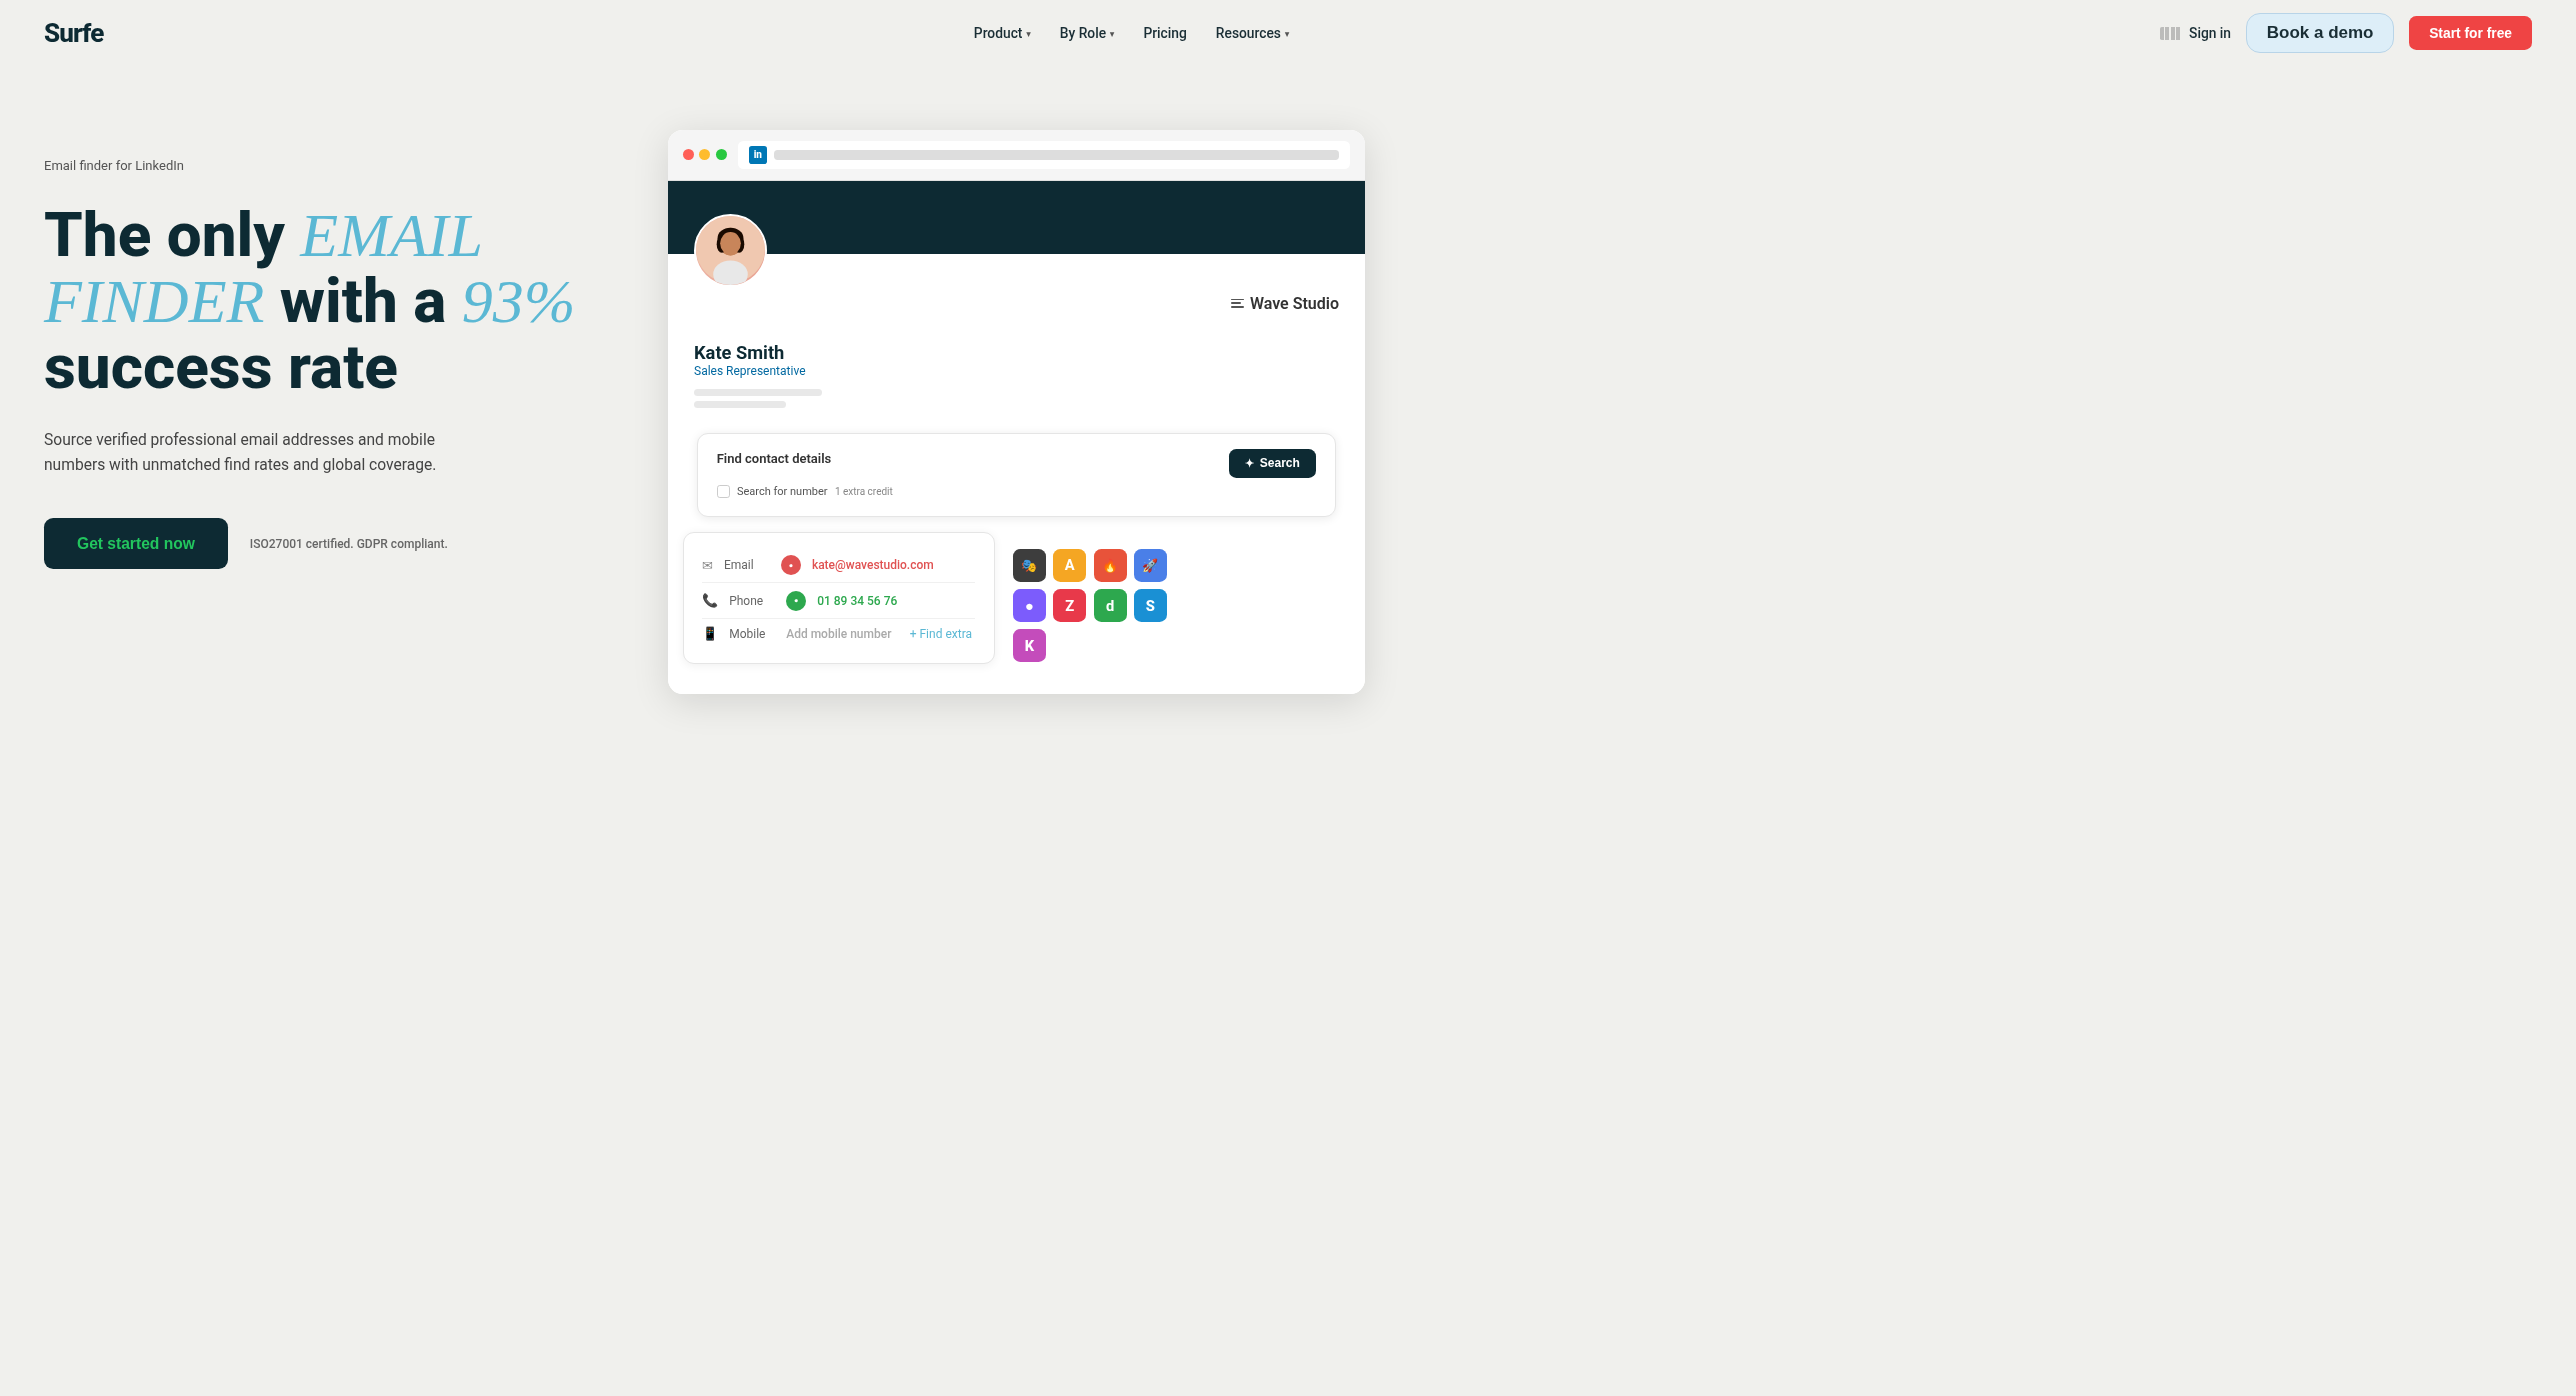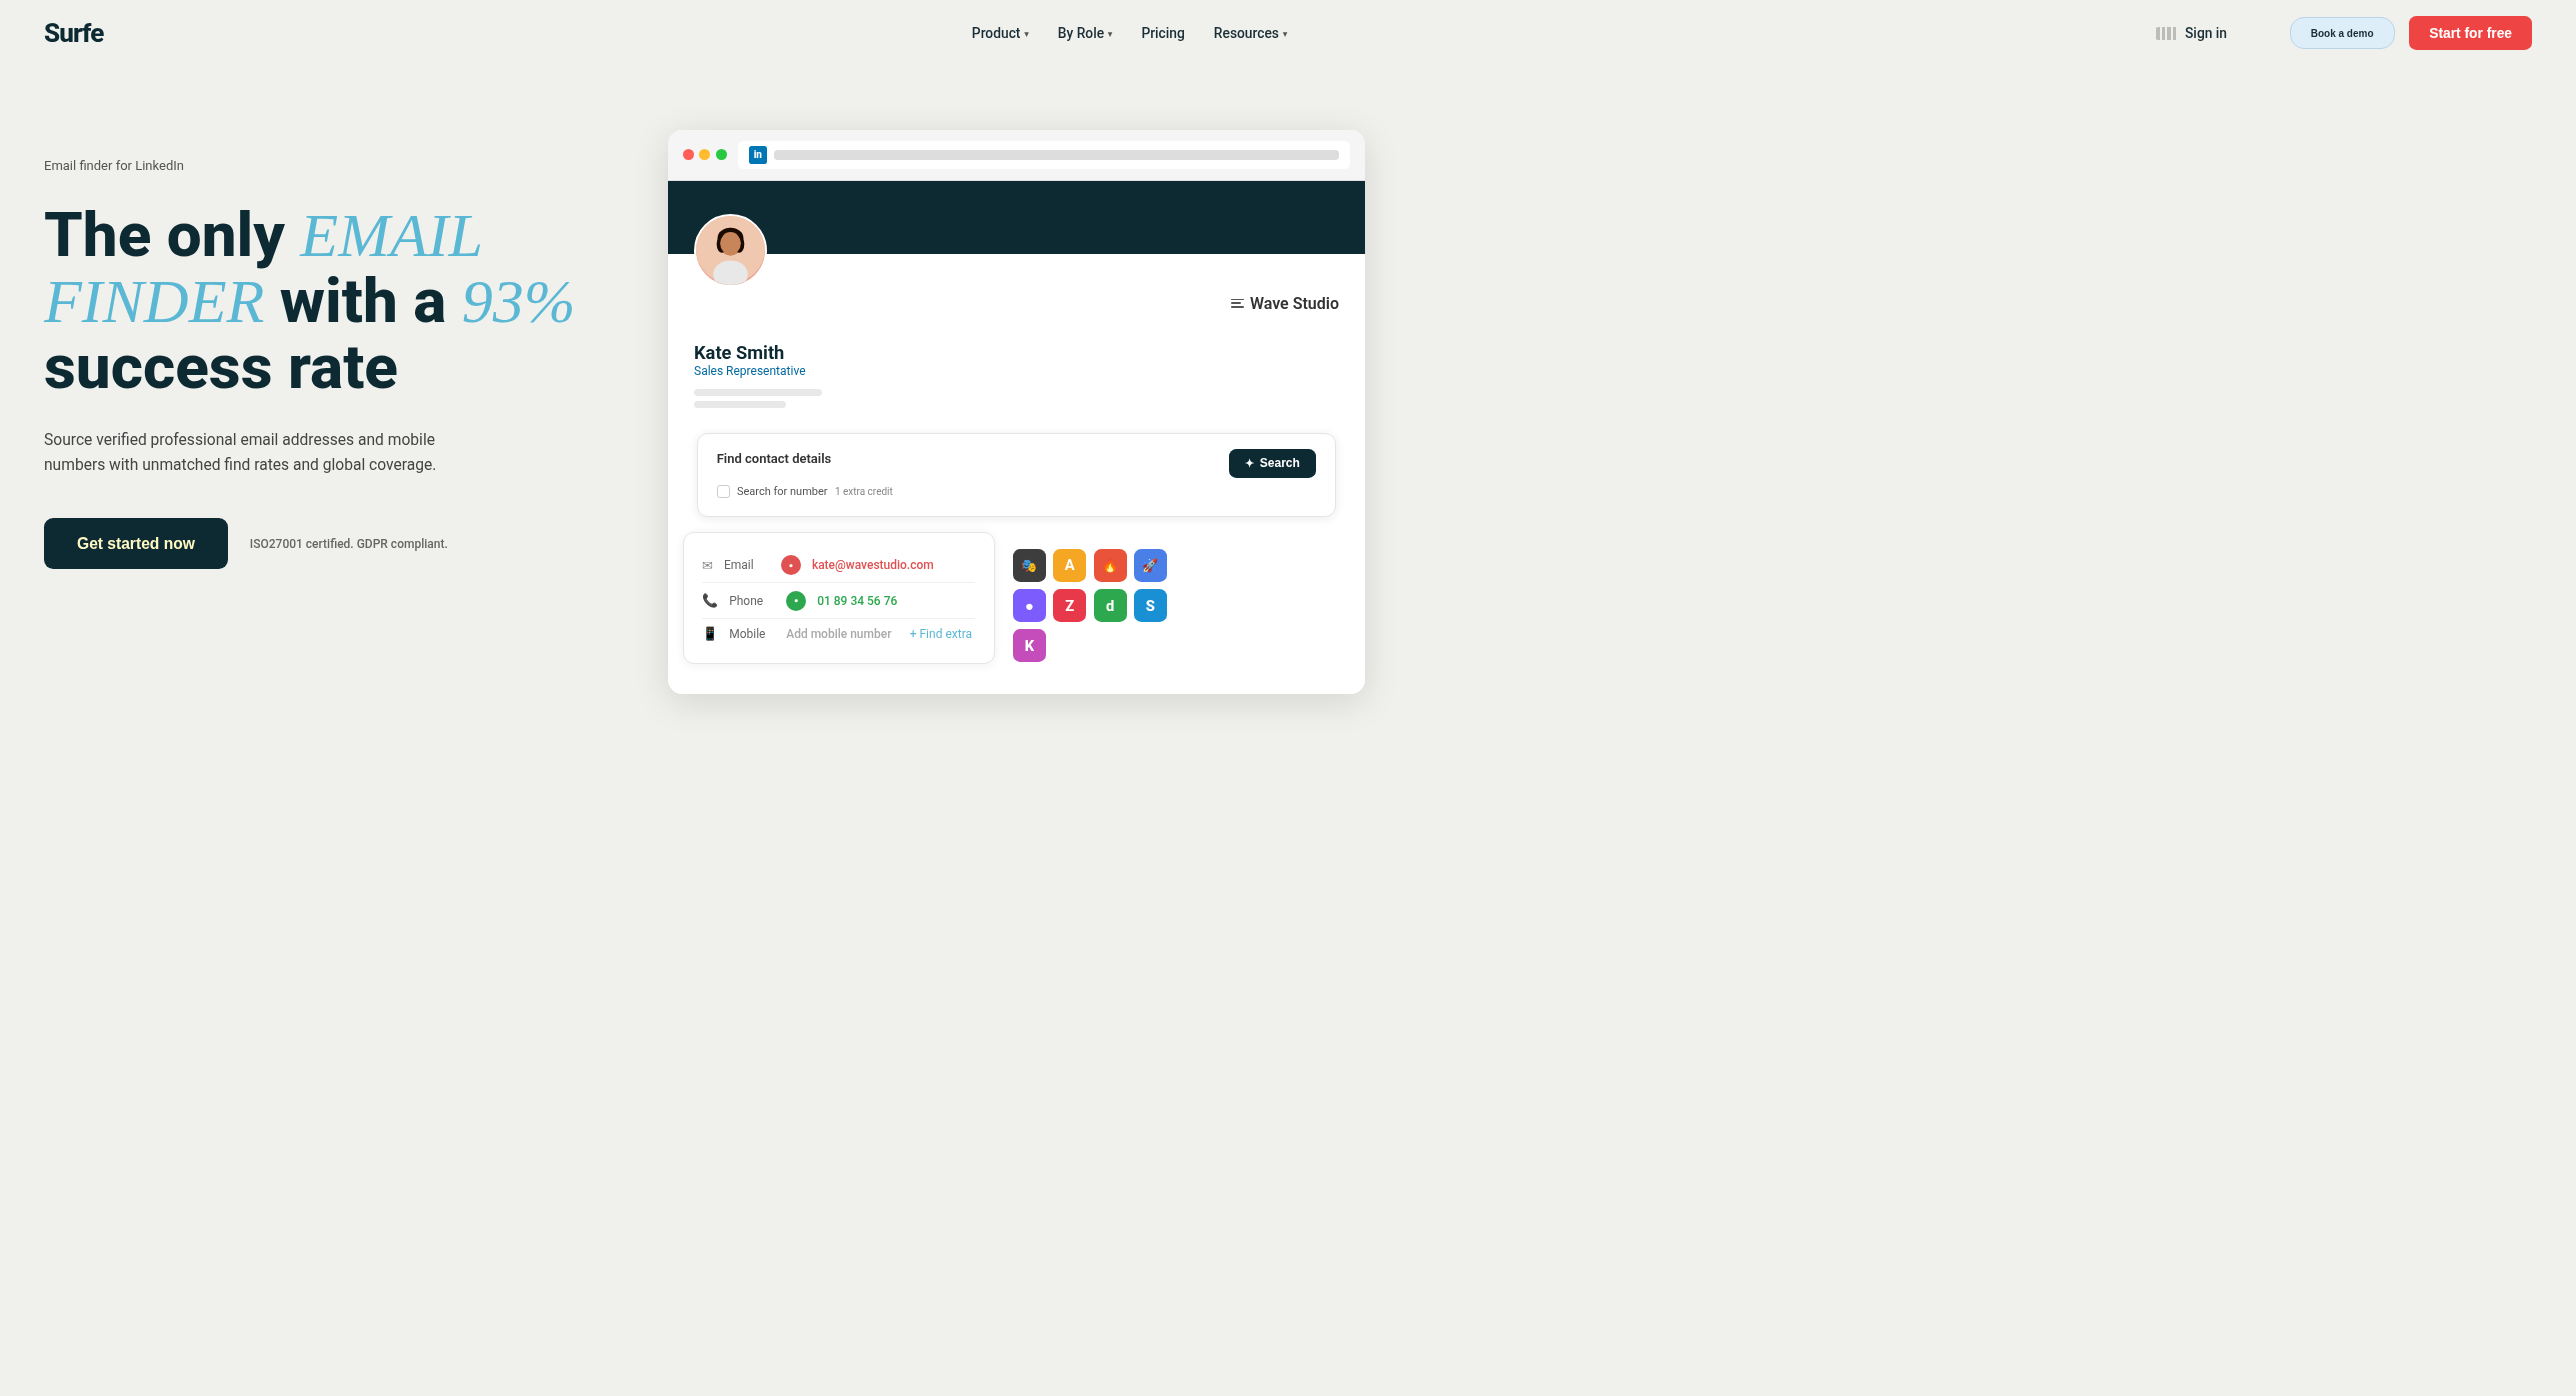--- a/index.html
+++ b/index.html
@@ -70,25 +70,24 @@
         transparent 3.7px, transparent 5.5px
       );
       border-radius: 1.8px;
       opacity: 0.5;
     }
     .book-demo-btn {
       padding: 9.2px 20px;
       border: 0.9px solid #b8d4e8;
       border-radius: 14px;
       background: #ddeef8;
-      font-size: 10px;
+      font-size: 17px;
       font-weight: 600;
       color: #1a2e35;
       cursor: pointer;
-      margin-left: 48px;
     }
     .start-free-btn {
       padding: 9.2px 20px;
       border: none;
       border-radius: 7.3px;
       background: #ef4444;
       font-size: 13.8px;
       font-weight: 600;
       color: #fff;
       cursor: pointer;
@@ -146,21 +145,21 @@
       max-width: 440px;
     }
     .hero-cta-row {
       display: flex;
       align-items: center;
       gap: 22px;
     }
     .get-started-btn {
       padding: 16.5px 33px;
       background: #0d2a33;
-      color: #fef9c3;
+      color: #22c55e;
       border: none;
       border-radius: 9.2px;
       font-size: 15.6px;
       font-weight: 700;
       cursor: pointer;
     }
     .compliance-text {
       font-size: 12px;
       color: #666;
       font-weight: 500;

